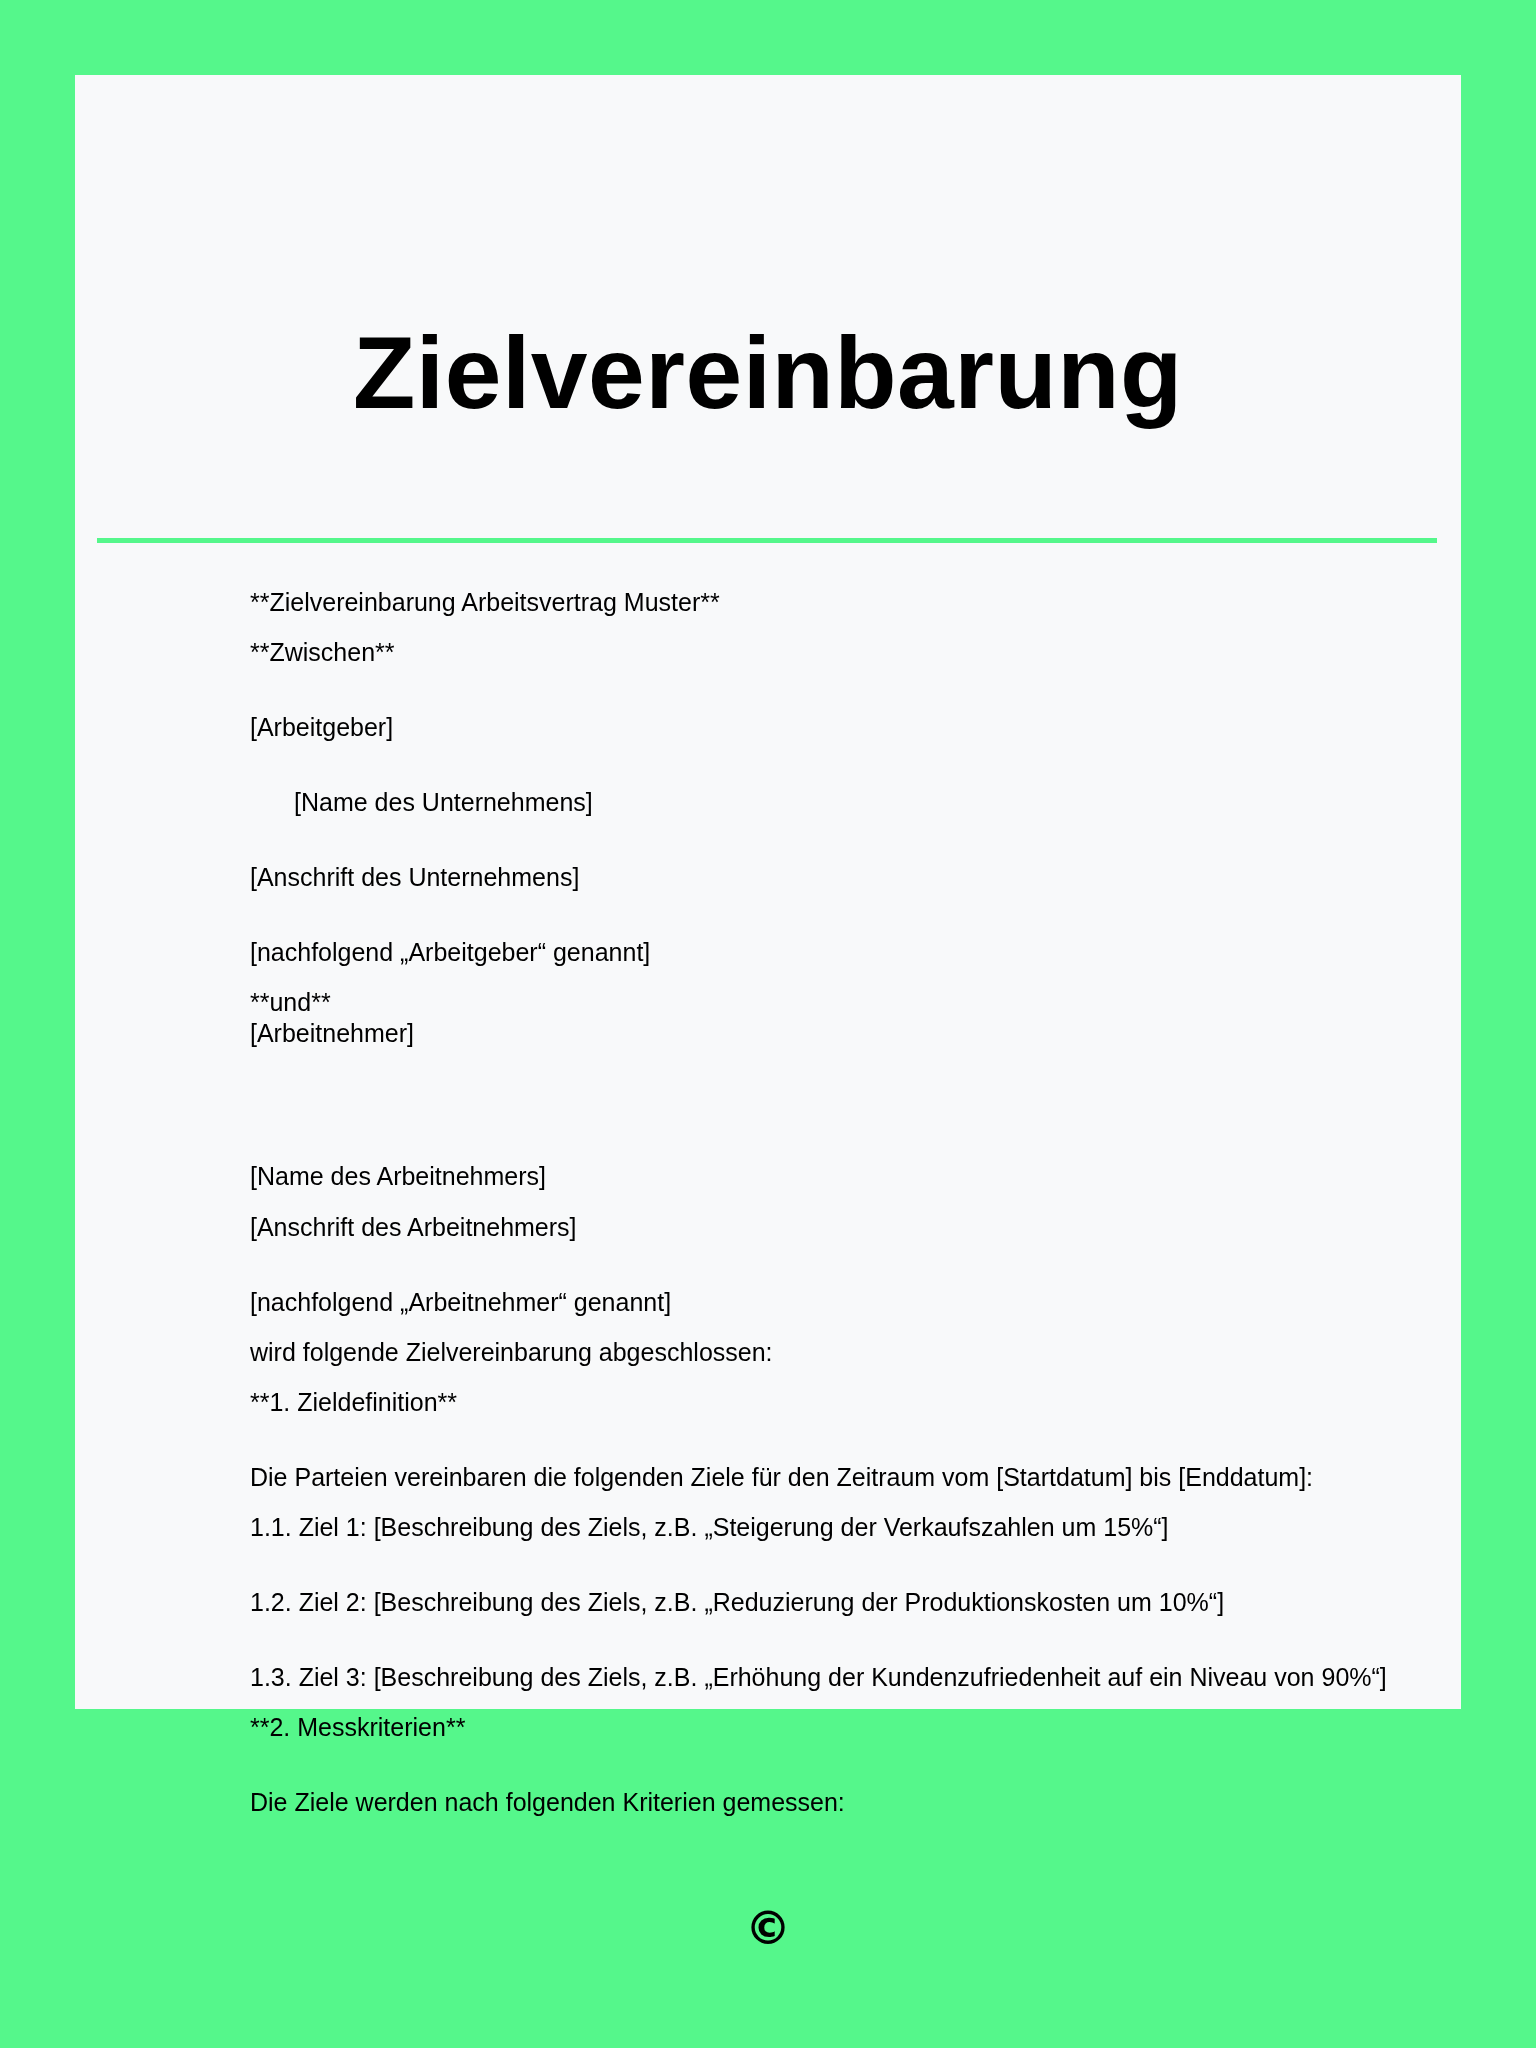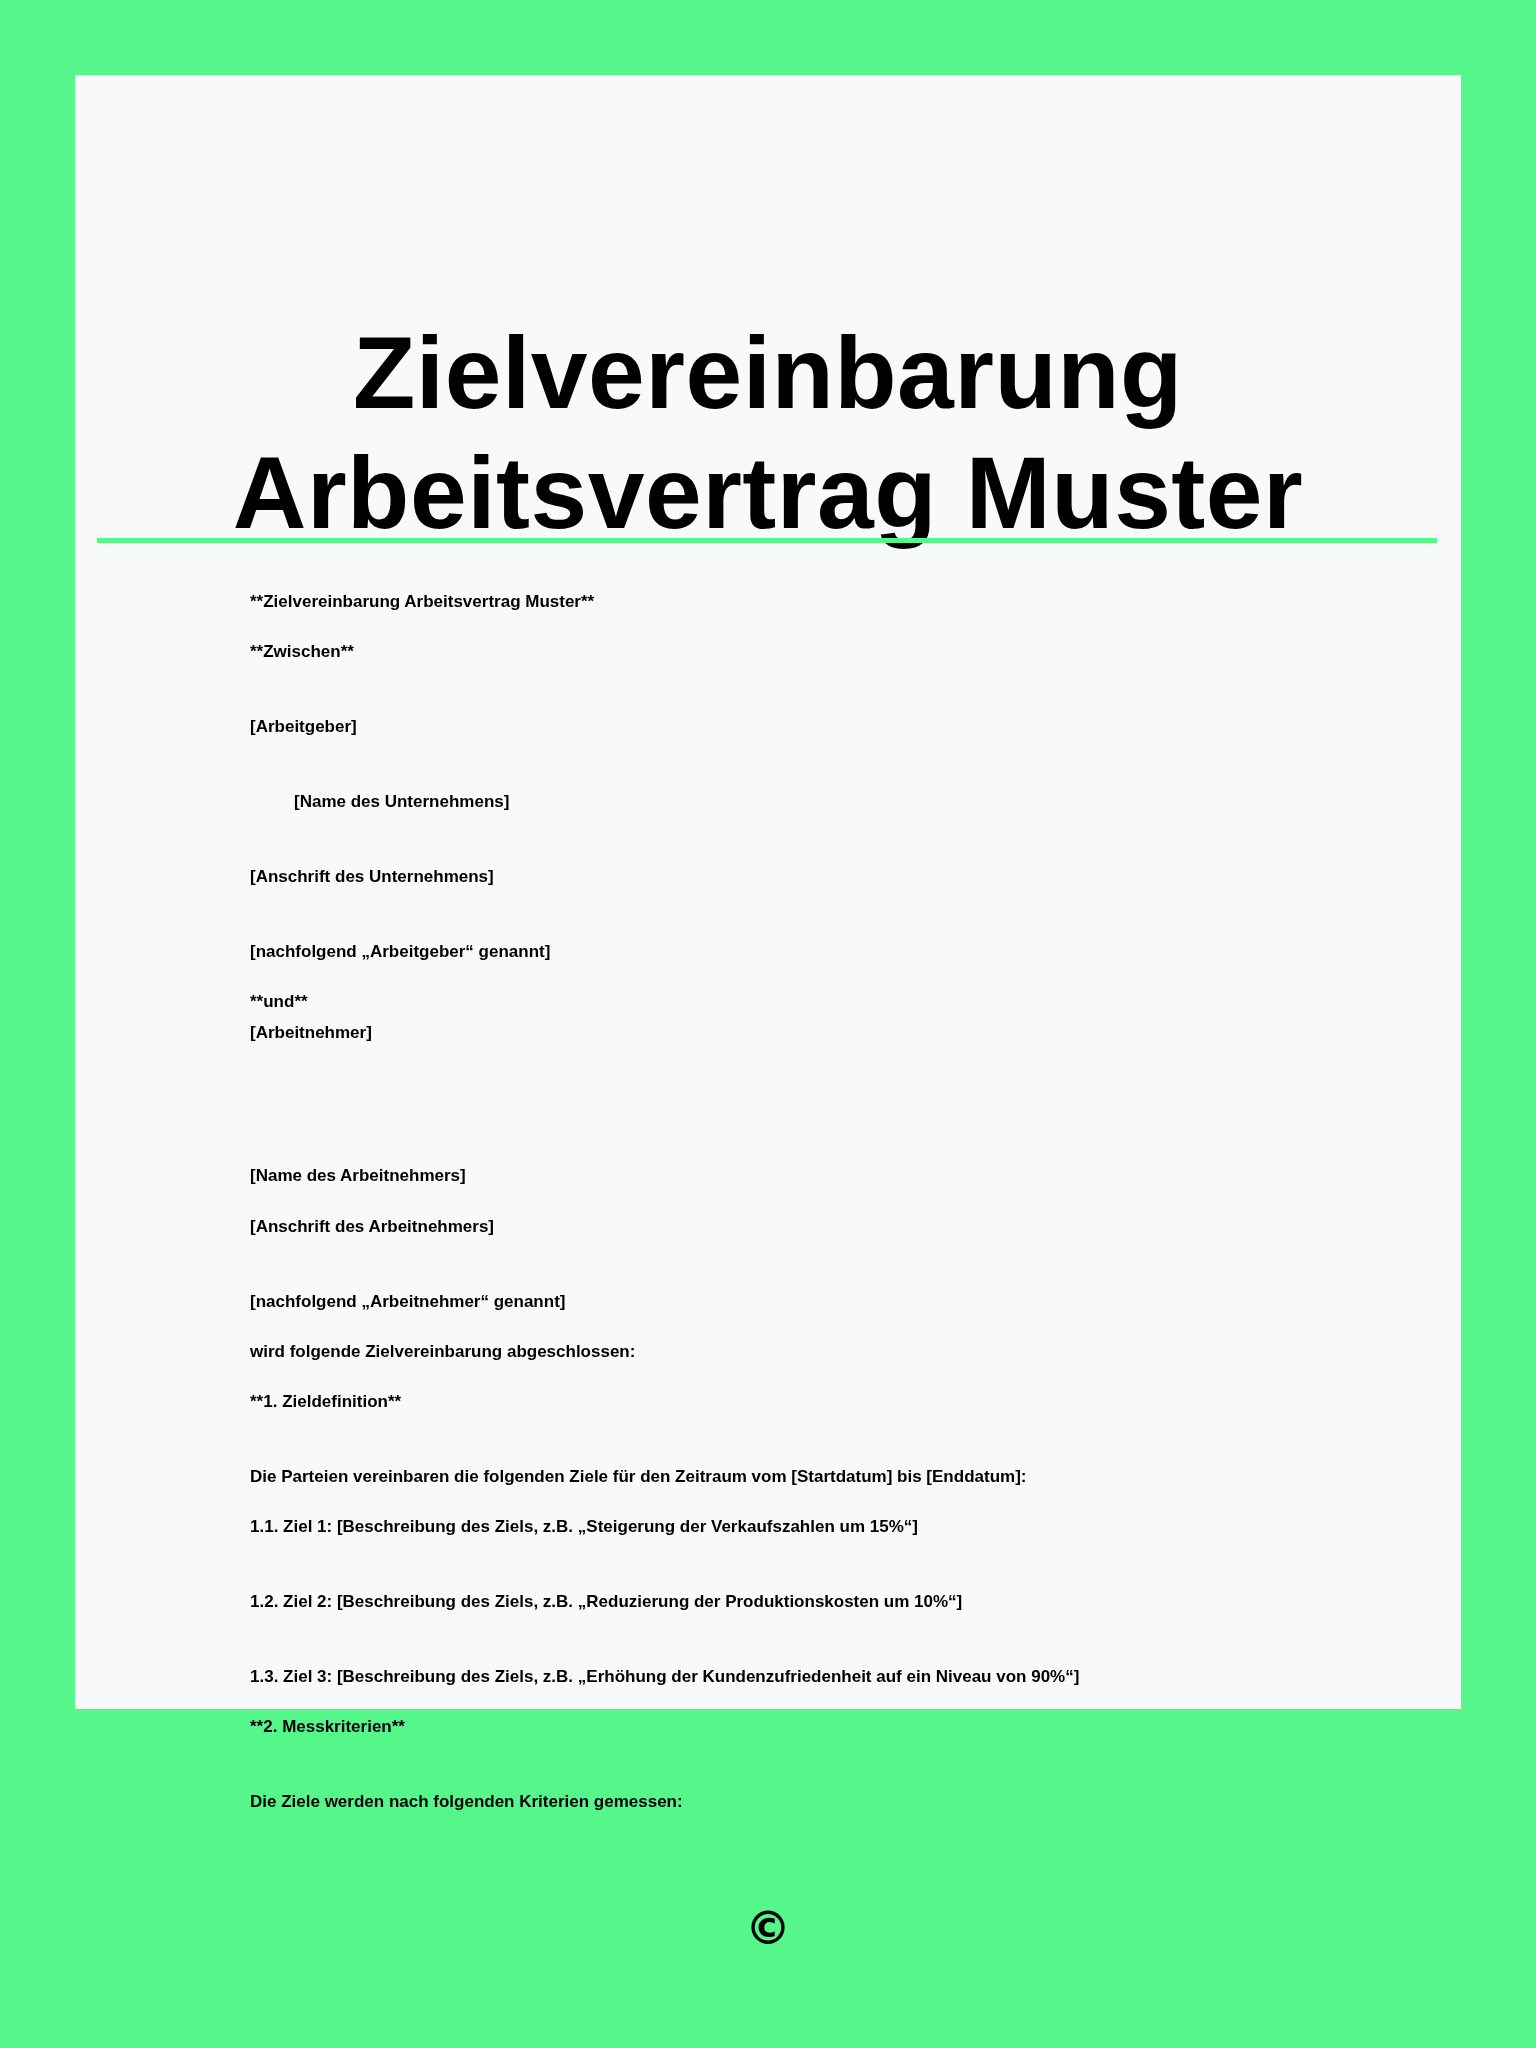--- a/index.html
+++ b/index.html
@@ -39,22 +39,22 @@
   .body {
     position: absolute;
     left: 175px;
     top: 0;
     width: 1100px;
   }
   .para {
     position: absolute;
     left: 0;
     white-space: nowrap;
-    font-weight: bold;
-    font-size: 17px;
+    font-weight: normal;
+    font-size: 25px;
     line-height: 24px;
     color: #000;
   }
   .copyright {
     position: absolute;
     left: 0; right: 0;
     top: 1830px;
     text-align: center;
     font-size: 46px;
     line-height: 46px;
@@ -62,21 +62,20 @@
     color: #000;
     font-family: "DejaVu Sans", sans-serif;
   }
 </style>
 </head>
 <body>
 
 <div class="page">
   <h1 class="title" style="margin:0;">
     <span class="line">Zielvereinbarung</span>
-    <span class="line">Arbeitsvertrag Muster</span>
   </h1>
 
   <div class="divider"></div>
 
   <div class="body" id="doc-body">
     <div class="para" style="top: 515px;">**Zielvereinbarung Arbeitsvertrag Muster**</div>
     <div class="para" style="top: 565px;">**Zwischen**</div>
     <div class="para" style="top: 640px;">[Arbeitgeber]</div>
     <div class="para" style="top: 715px; margin-left: 44px;">[Name des Unternehmens]</div>
     <div class="para" style="top: 790px;">[Anschrift des Unternehmens]</div>

